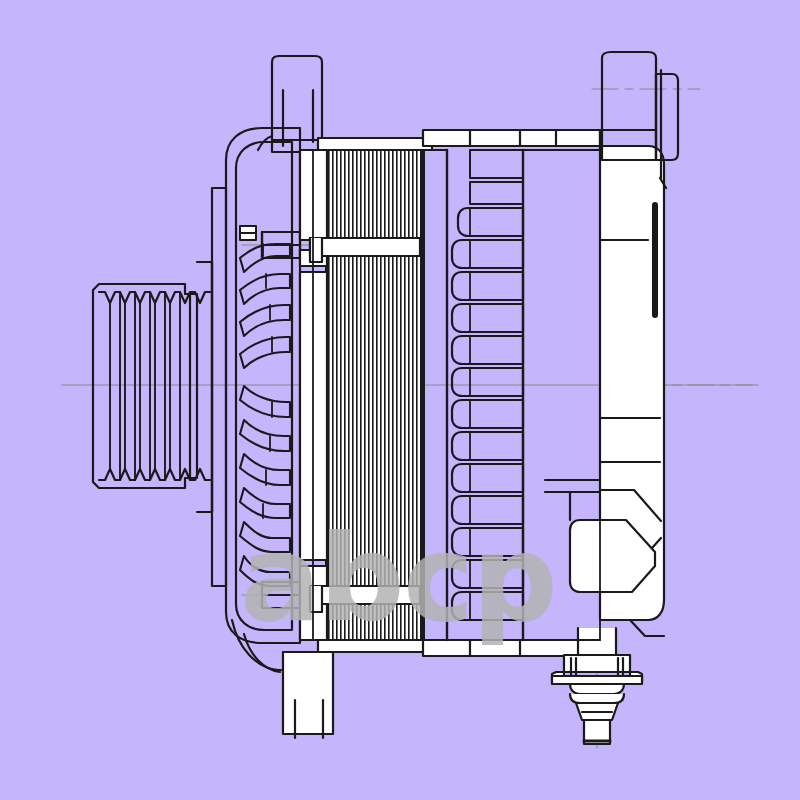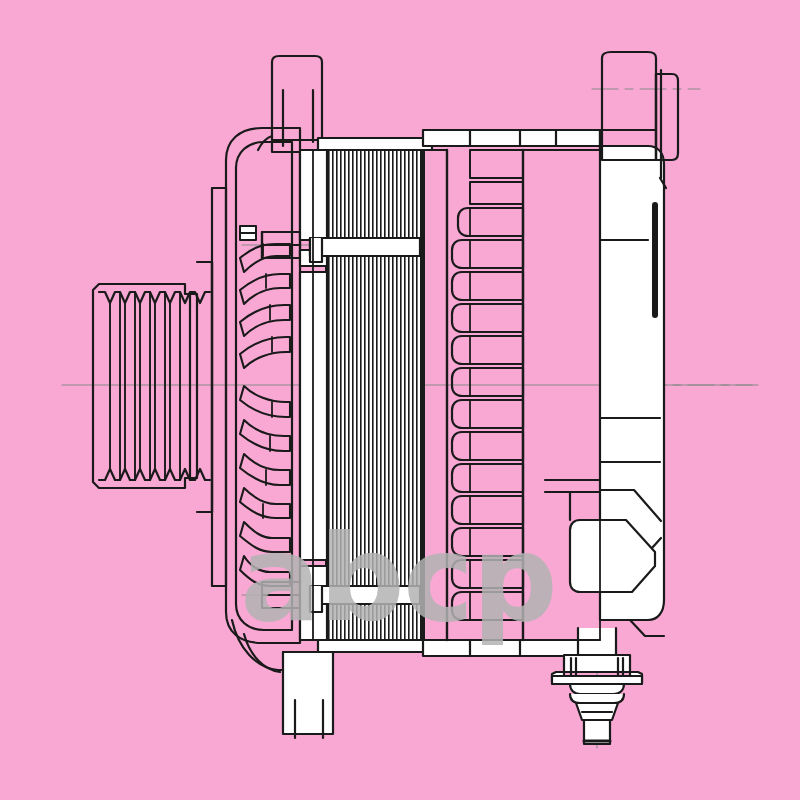--- a/index.html
+++ b/index.html
@@ -6,21 +6,21 @@
   html,body{margin:0;padding:0;}
   body{
     width:800px;height:800px;
     background:#fffffe;
     font-family:"Liberation Sans", sans-serif;
     overflow:hidden;
   }
   #stage{
     position:relative;
     width:800px;height:800px;
-    background:#f9a8d4;
+    background:#c4b5fd;
   }
   #drawing{
     position:absolute;
     left:0;top:0;
     width:800px;height:800px;
   }
   #watermark{
     position:absolute;
     left:0; top:0;
     width:800px; height:800px;

